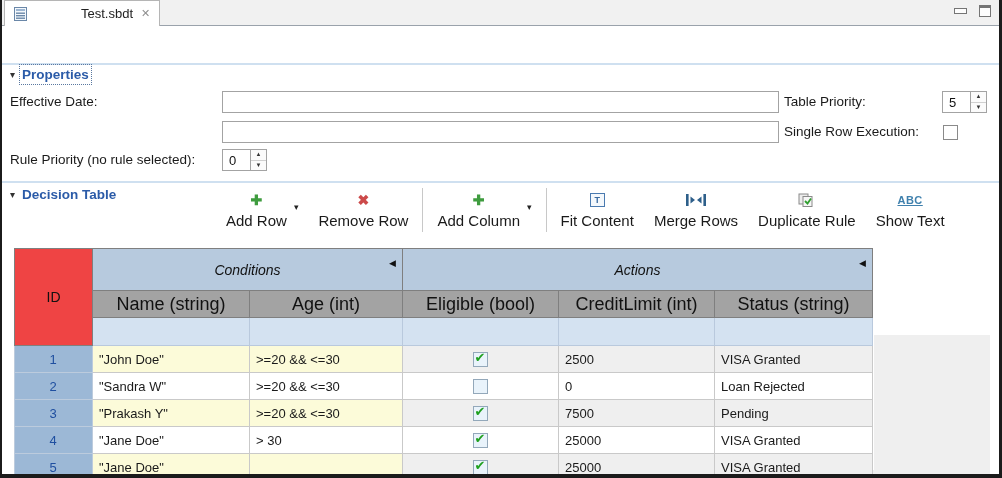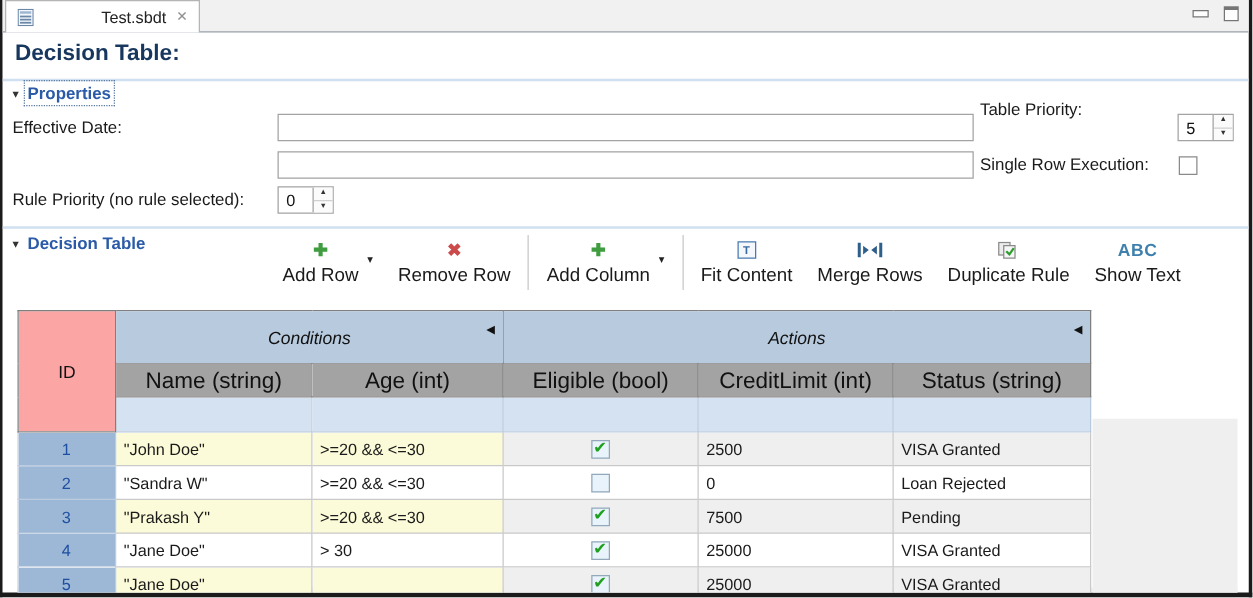--- a/index.html
+++ b/index.html
@@ -39,25 +39,25 @@
   .tb-inner{display:flex;flex-direction:column;align-items:center;}
   .ticon{height:20px;display:flex;align-items:center;justify-content:center;}
   .tlabel{font-size:15px;color:#1a1a1a;margin-top:2px;white-space:nowrap;}
   .dd{font-size:9px;color:#222;margin-left:7px;margin-top:12px;}
   .tsep{width:1px;height:44px;background:#c8c8c8;margin:2px 4px 0 4px;}
   .tbtn.active{background:#d9eafb;border:1px solid #85b7e7;}
   .add-icon{color:#3f9c3f;font-size:14px;font-weight:bold;}
   .remove-icon{color:#cc4a4a;font-size:14px;font-weight:bold;}
   .fitc-box{width:15px;height:14px;border:1px solid #4a7ab0;color:#3a6aa0;font-size:9px;font-weight:bold;
             display:flex;align-items:center;justify-content:center;background:#f4f8fc;}
-  .abc-icon{font-size:14px;font-weight:bold;color:#3f80ad;letter-spacing:0.5px;}
+  .abc-icon{font-size:11px;font-weight:bold;color:#3f80ad;letter-spacing:0.5px;text-decoration:underline;}
   
   table.grid{position:absolute;left:12px;top:248px;border-collapse:collapse;table-layout:fixed;}
   table.grid td{overflow:hidden;white-space:nowrap;}
-  .g-id{background:#fca5a5;border:1px solid #7f7f7f;text-align:center;font-size:14px;color:#111;}
+  .g-id{background:#ef4444;border:1px solid #7f7f7f;text-align:center;font-size:14px;color:#111;}
   .g-grp{background:#b7cade;border:1px solid #7f7f7f;height:42px;position:relative;
          text-align:center;font-size:14px;font-style:italic;color:#111;}
   .coll{position:absolute;right:6px;top:9px;font-size:9px;font-style:normal;color:#111;}
   .g-col{background:#a3a3a3;border:1px solid #7f7f7f;height:27px;text-align:center;font-size:18px;color:#111;}
   .g-filter td{background:#d4e2f1;border:1px solid #b9c9dd;height:28px;}
   .g-row td{height:27px;font-size:13px;color:#1a1a1a;border:1px solid #c9c9c9;padding-left:6px;}
   .g-idc{background:#9cb8d6;color:#1f4fa0 !important;text-align:center;font-size:13.5px;
          border:1px solid #bccbdd !important;padding-left:0 !important;}
   .g-chk{text-align:center;padding-left:0 !important;}
   tr.odd .g-cond{background:#fcfbd9;}
@@ -87,31 +87,30 @@
       </span>
       <span class="tab-title">Test.sbdt</span>
       <span class="tab-close">✕</span>
     </div>
     <div class="winbtns">
       <span class="min-icon"></span>
       <span class="max-icon"></span>
     </div>
   </div>
 
-  <div class="page-title">Decision Table:</div>
   <div class="sep sep1"></div>
 
   <div class="sect" style="left:8px;top:67px;">
     <span class="sect-tri">▾</span>
     <span class="sect-label focus">Properties</span>
   </div>
 
   <div class="flabel" style="left:8px;top:91px;">Effective Date:</div>
   <input class="tinput" style="left: 220px; top: 91px; width: 557px;" value="">
-  <div class="flabel" style="left:782px;top:77px;">Table Priority:</div>
+  <div class="flabel" style="left:782px;top:91px;">Table Priority:</div>
   <div class="spinner" style="left:940px;top:91px;">
     <span class="spin-val">5</span>
     <span class="spin-btns">
       <span class="spin-up">▲</span>
       <span class="spin-dn">▼</span>
     </span>
   </div>
 
   <input class="tinput" style="left: 220px; top: 121px; width: 557px;" value="">
   <div class="flabel" style="left:782px;top:121px;">Single Row Execution:</div>

